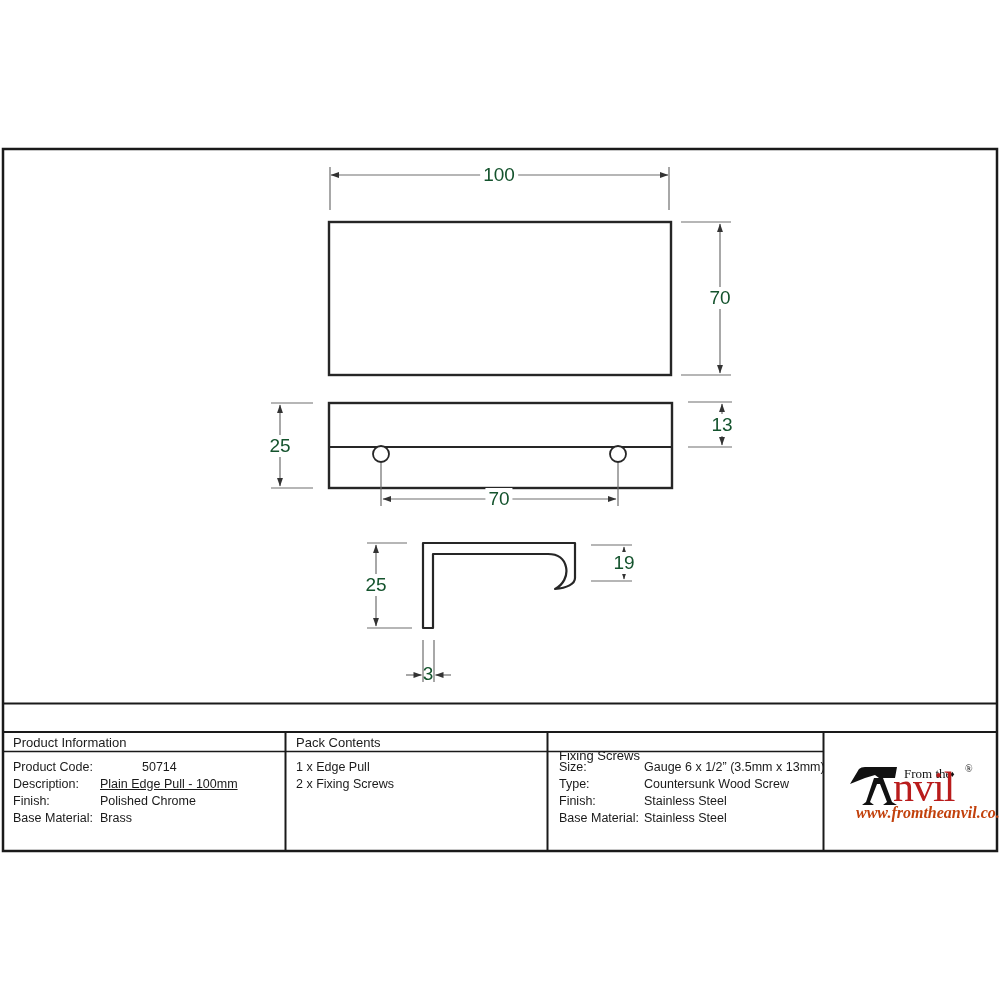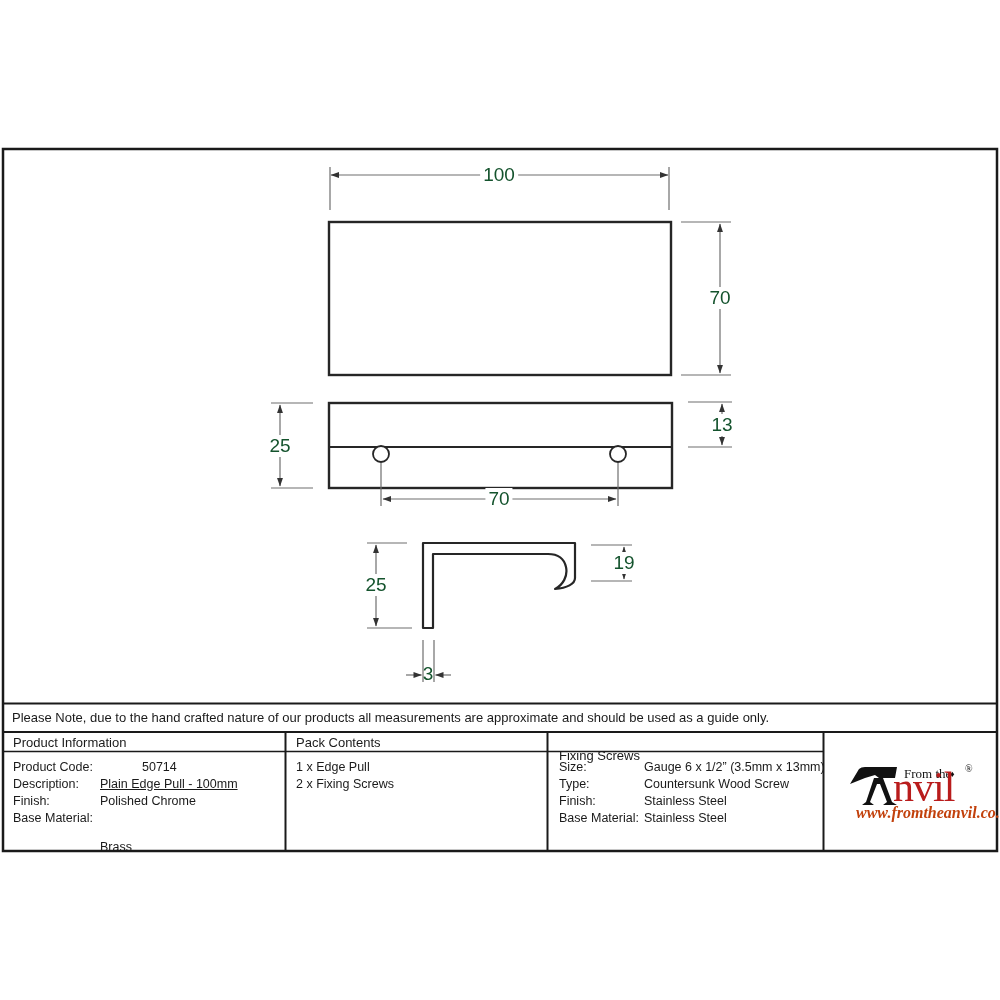--- a/index.html
+++ b/index.html
@@ -94,34 +94,33 @@
 
   <span class="dim" style="left:499px;top:175px;">100</span>
   <span class="dim" style="left:720px;top:298px;">70</span>
   <span class="dim" style="left:280px;top:446px;">25</span>
   <span class="dim" style="left:722px;top:425px;">13</span>
   <span class="dim" style="left:499px;top:499px;text-align:center;">70</span>
   <span class="dim" style="left:376px;top:585px;">25</span>
   <span class="dim" style="left:624px;top:563px;">19</span>
   <span class="dim" style="left:428px;top:674px;background:transparent;padding:0;">3</span>
 
-  <span class="t note" style="left:12px;top:710px;">Please Note, due to the hand crafted nature of our products all measurements are approximate and should be used as a guide only.</span>
 
   <span class="t hdr" style="left:13px;top:735px;">Product Information</span>
   <span class="t hdr" style="left:296px;top:735px;">Pack Contents</span>
   <span class="t hdr" style="left:559px;top:735px;margin-top:13px;">Fixing Screws</span>
 
   <span class="t" style="left:13px;top:760px;">Product Code:</span>
   <span class="t" style="left:108px;top:760px;margin-left:34px;">50714</span>
   <span class="t" style="left:13px;top:777px;">Description:</span>
   <span class="t" style="left:100px;top:777px;text-decoration:underline;">Plain Edge Pull - 100mm</span>
   <span class="t" style="left:13px;top:794px;">Finish:</span>
   <span class="t" style="left:100px;top:794px;">Polished Chrome</span>
   <span class="t" style="left:13px;top:811px;">Base Material:</span>
-  <span class="t" style="left:100px;top:840px;text-align:center;">Brass</span>
+  <span class="t" style="left:100px;top:811px;text-align:center;">Brass</span>
 
   <span class="t" style="left:296px;top:760px;">1 x Edge Pull</span>
   <span class="t" style="left:296px;top:777px;">2 x Fixing Screws</span>
 
   <span class="t" style="left:559px;top:760px;">Size:</span>
   <span class="t" style="left:644px;top:760px;">Gauge 6 x 1/2” (3.5mm x 13mm)</span>
   <span class="t" style="left:559px;top:777px;">Type:</span>
   <span class="t" style="left:644px;top:777px;">Countersunk Wood Screw</span>
   <span class="t" style="left:559px;top:794px;">Finish:</span>
   <span class="t" style="left:644px;top:794px;">Stainless Steel</span>

